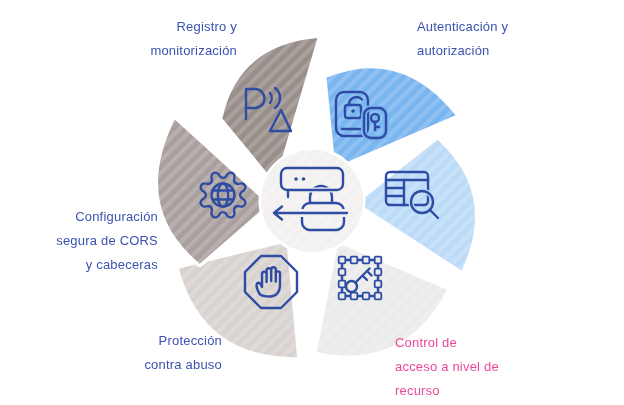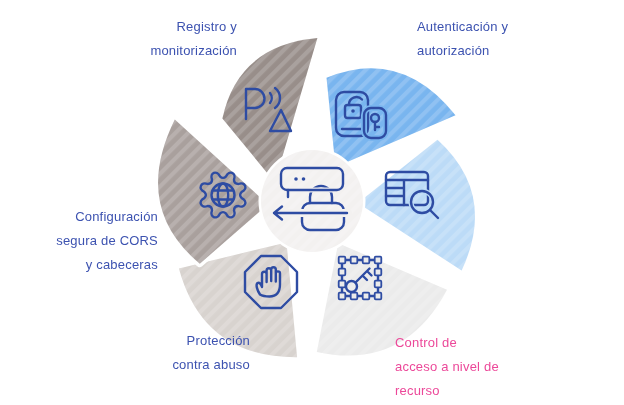--- a/index.html
+++ b/index.html
@@ -122,20 +122,20 @@
       <path class="ko" stroke-width="8" d="M76,49 H0" stroke="#f3f1f0"></path>
       <path class="ink" stroke-width="2.6" d="M75,49 H2 M10,42.5 L2,49 L10,55.5" stroke="#2e4ca3"></path>
     </g>
   </svg>
 
   <div class="label" style="left: 397px; top: 15px; color: rgb(60, 82, 176); margin-left: 20px;">Autenticación y
 autorización</div>
   <div class="label" style="left: 395px; top: 331px; color: #ec4899;">Control de
 acceso a nivel de
 recurso</div>
-  <div class="label r" style="right: 374px; top: 329px; color: rgb(60, 82, 176);">Protección
+  <div class="label r" style="right: 402px; top: 329px; color: rgb(60, 82, 176);">Protección
 contra abuso</div>
   <div class="label r" style="right: 466px; top: 161px; color: rgb(60, 82, 176); margin-top: 44px;">Configuración
 segura de CORS
 y cabeceras</div>
   <div class="label r" style="right: 387px; top: 15px; color: rgb(60, 82, 176);">Registro y
 monitorización</div>
 </div>
 
 </body></html>

